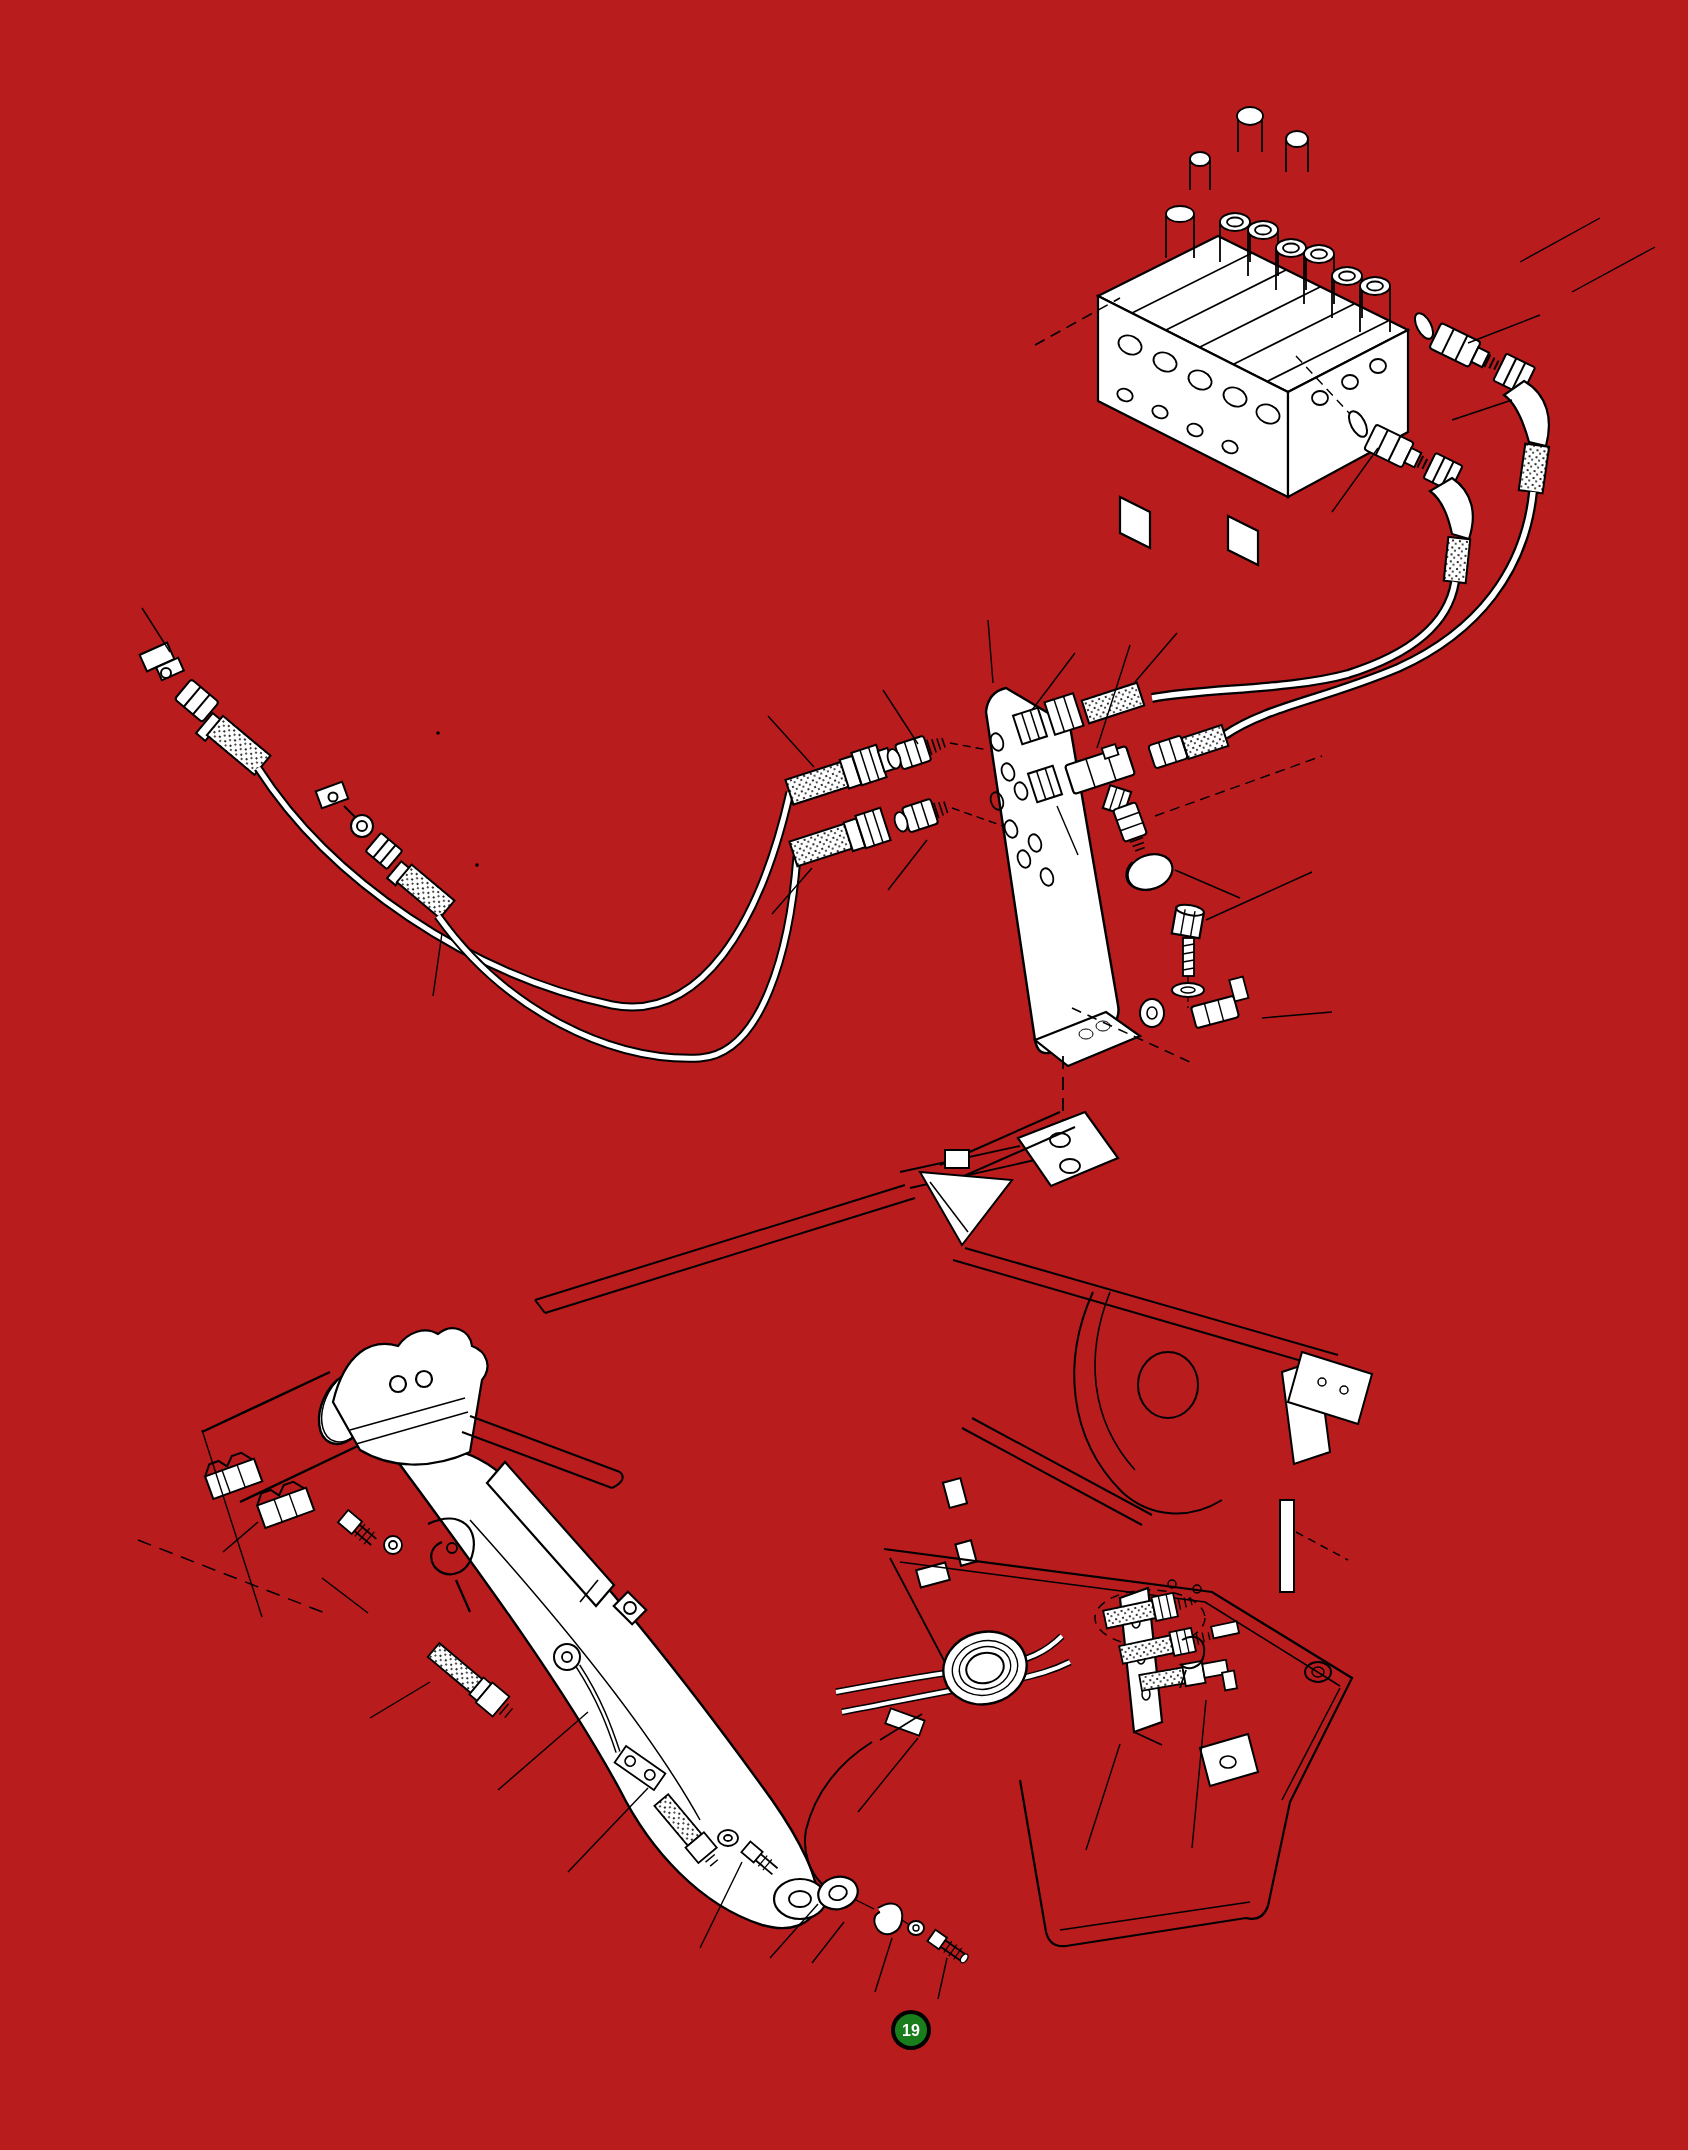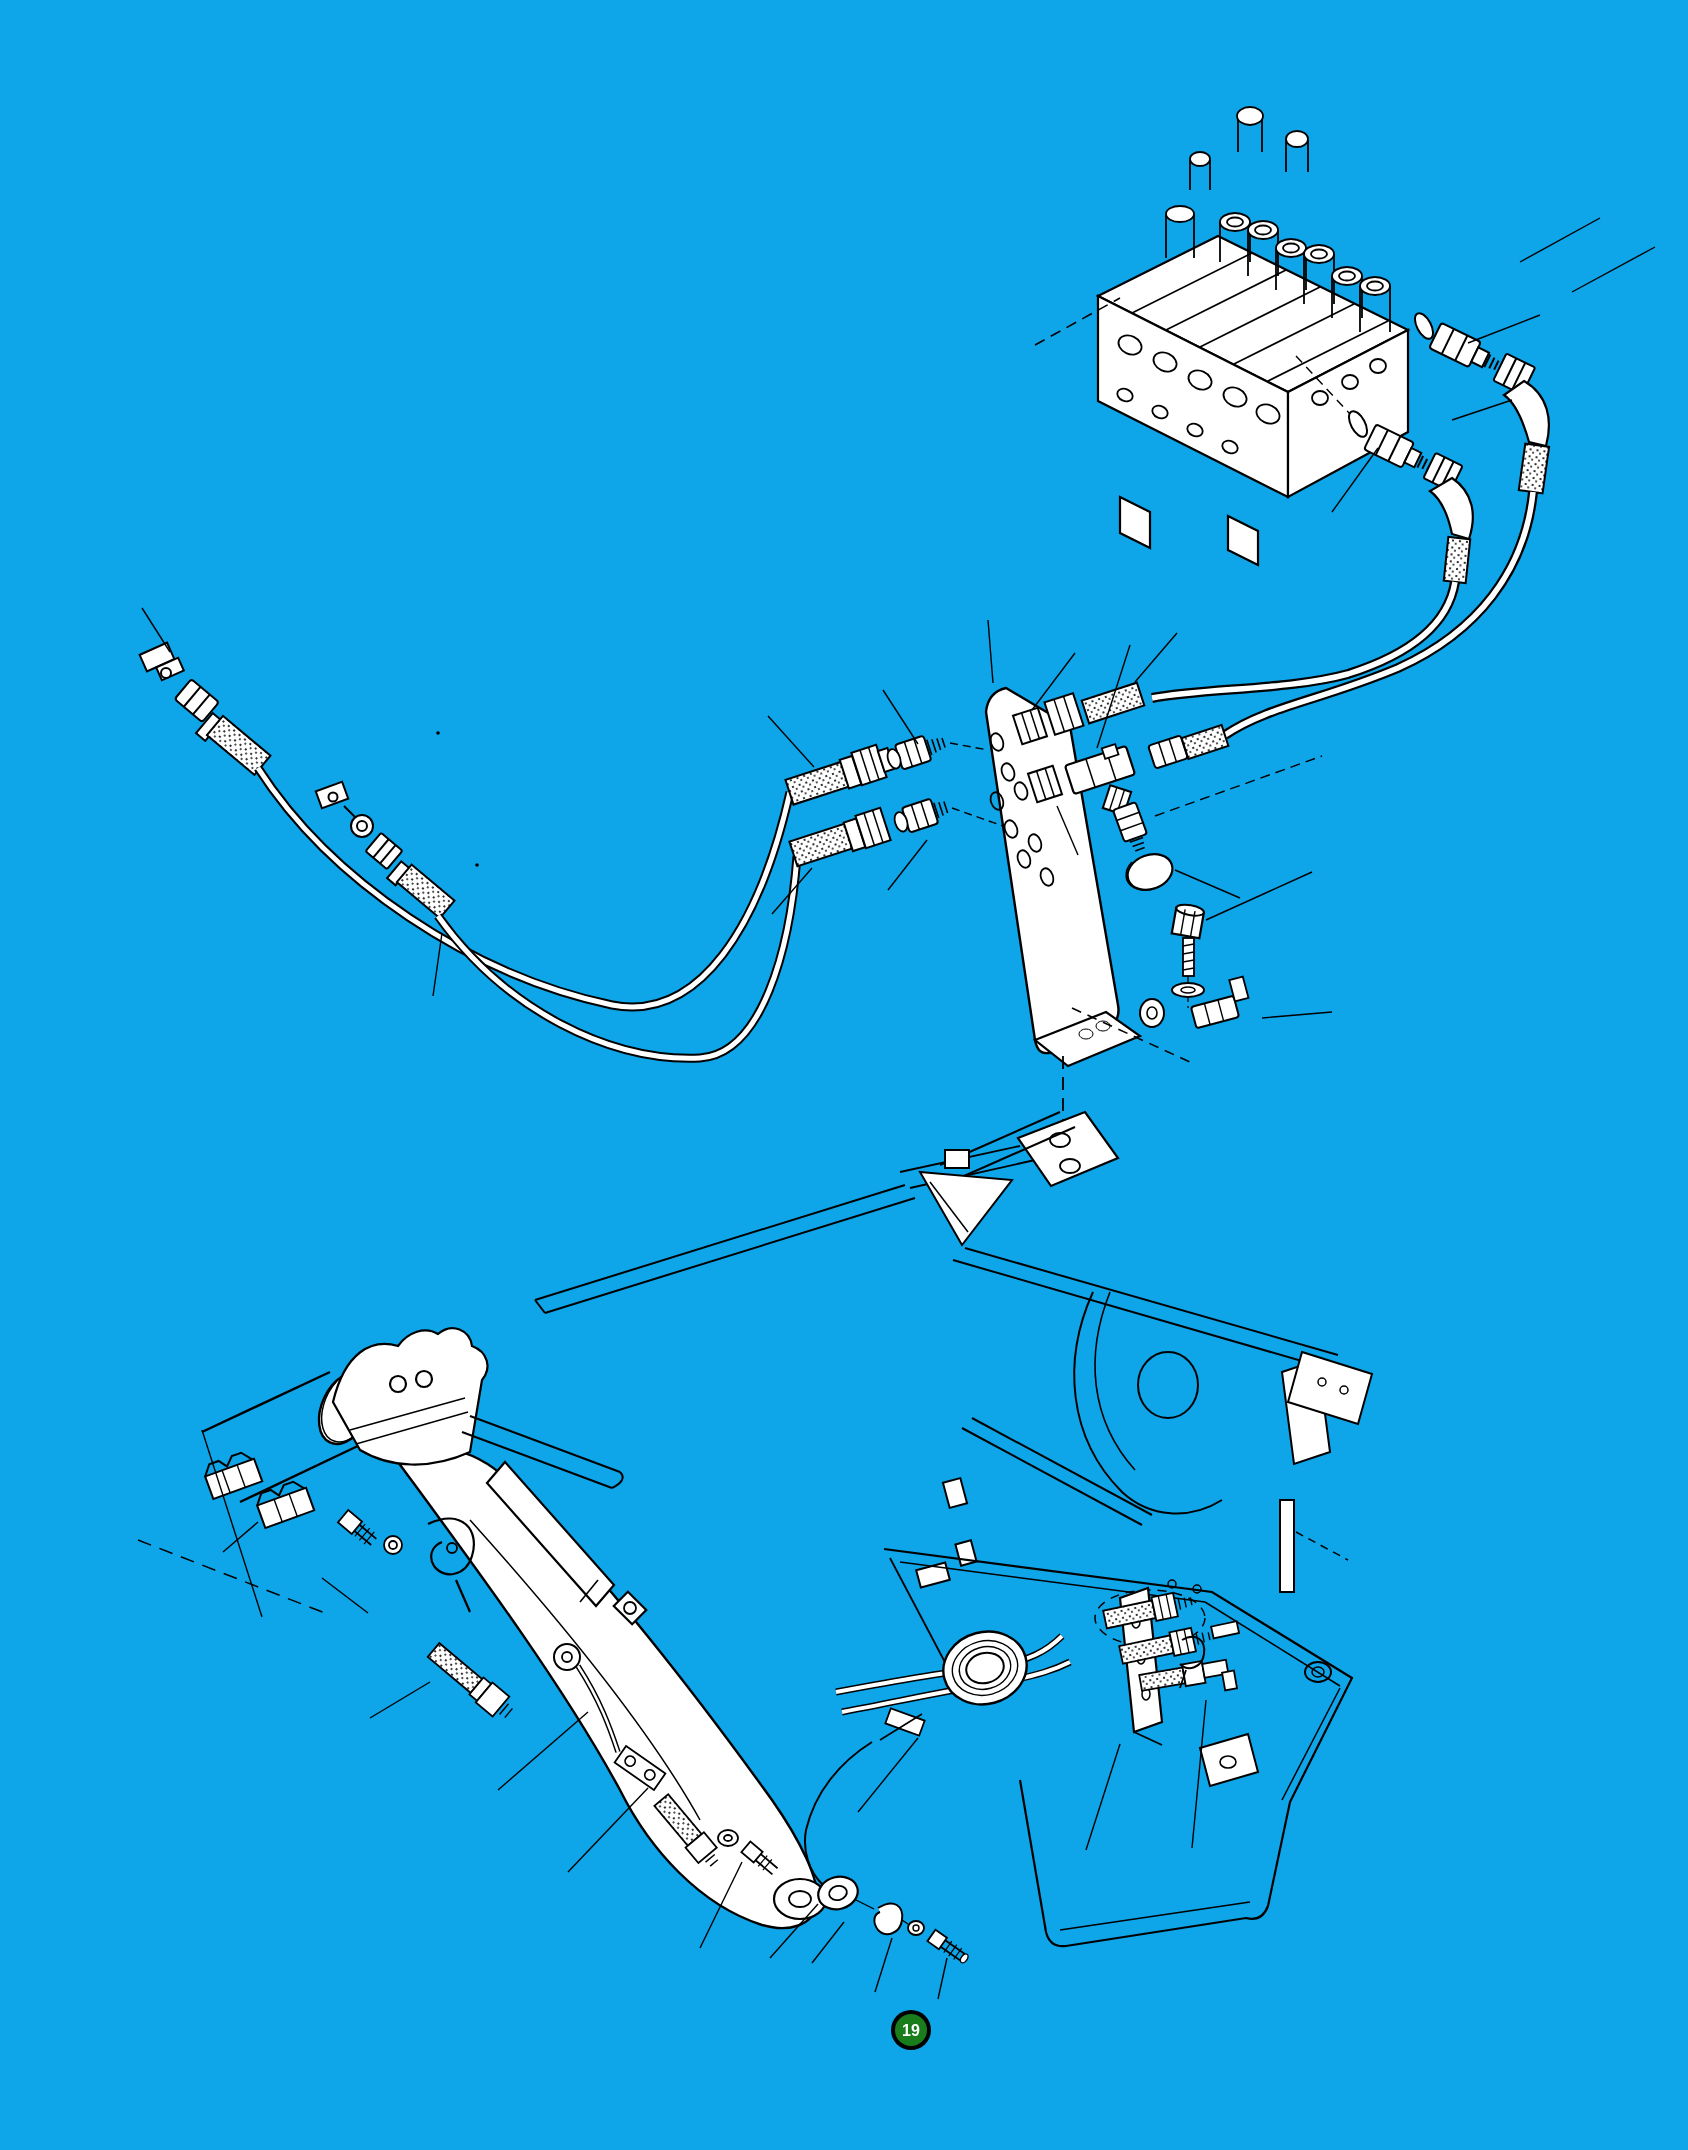--- a/index.html
+++ b/index.html
@@ -1,16 +1,16 @@
 <!DOCTYPE html>
 <html><head>
 <meta charset="utf-8">
 <style>
   html,body{margin:0;padding:0;background:#e8e8e8;}
-  .page{position:relative;width:1688px;height:2150px;background:#0ea5e9;margin:0 auto;overflow:hidden;
+  .page{position:relative;width:1688px;height:2150px;background:#b91c1c;margin:0 auto;overflow:hidden;
         font-family:"Liberation Sans",sans-serif;}
   svg{position:absolute;left:0;top:0;width:100%;height:100%;}
   svg text{font-family:"Liberation Sans",sans-serif;font-weight:bold;}
 </style>
 </head>
 <body>
 
 <div class="page">
 <svg viewBox="0 0 1688 2150">
   <defs>

